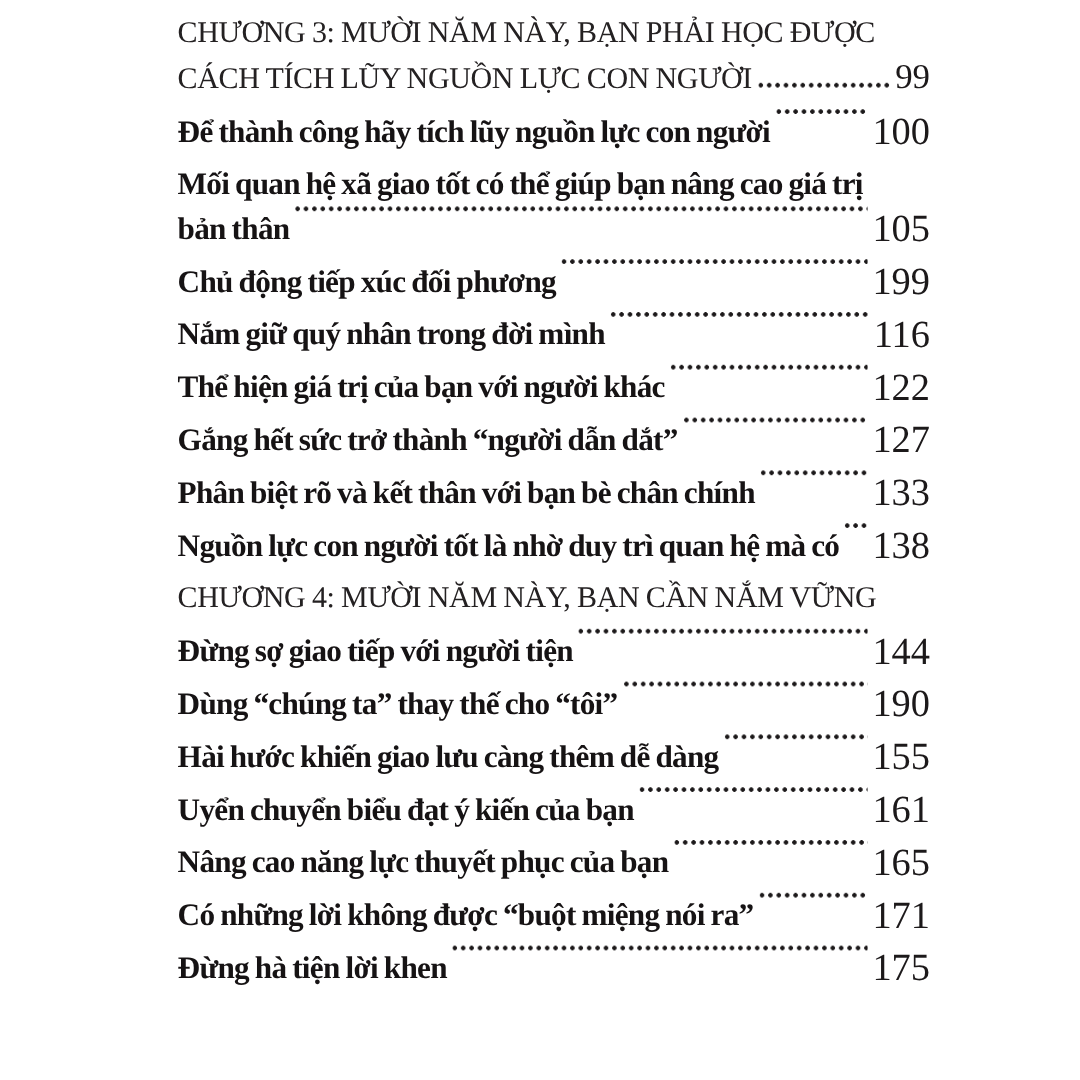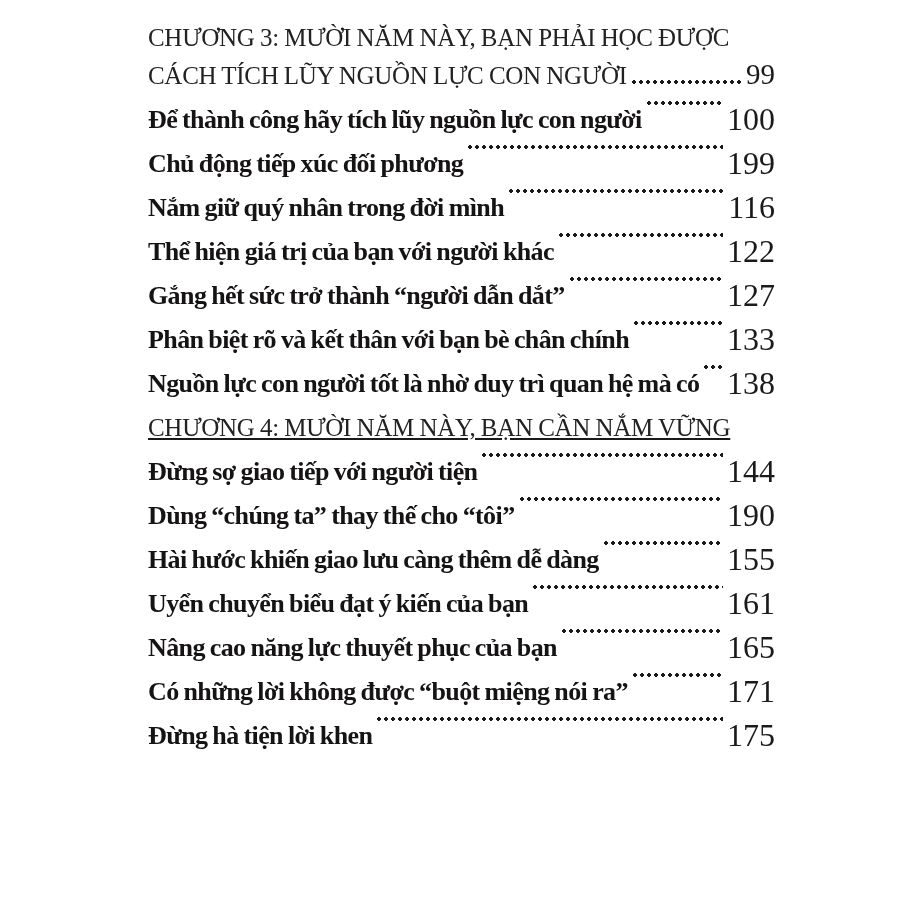--- a/index.html
+++ b/index.html
@@ -14,28 +14,27 @@
     background: #ffffff;
     overflow: hidden;
     font-family: "Liberation Serif", "DejaVu Serif", serif;
     color: #1c191a;
     box-sizing: border-box;
   }
   .toc {
     box-sizing: border-box;
     width: 100%;
     height: 100%;
-    padding: 19px 125px 10px 148px;
+    padding: 9px 125px 10px 148px;
   }
   .item {
     margin-bottom: 7px;
   }
   .item.gap {
     margin-top: 2px;
-    text-decoration: underline;
   }
   .line {
     line-height: 37px;
     white-space: nowrap;
   }
   .row {
     display: flex;
     align-items: baseline;
   }
   .entry .line {
@@ -94,20 +93,28 @@
         </div>
       </div>
       <div class="item entry">
         <div class="line row">
           <span class="title-text">Để thành công hãy tích lũy nguồn lực con người</span>
           <span class="leader"></span>
           <span class="page-num">100</span>
         </div>
       </div>
       <div class="item entry">
+        <div class="line">Mối quan hệ xã giao tốt có thể giúp bạn nâng cao giá trị</div>
+        <div class="line row">
+          <span class="title-text">bản thân</span>
+          <span class="leader"></span>
+          <span class="page-num">105</span>
+        </div>
+      </div>
+      <div class="item entry">
         <div class="line row">
           <span class="title-text">Chủ động tiếp xúc đối phương</span>
           <span class="leader"></span>
           <span class="page-num">199</span>
         </div>
       </div>
       <div class="item entry">
         <div class="line row">
           <span class="title-text">Nắm giữ quý nhân trong đời mình</span>
           <span class="leader"></span>

